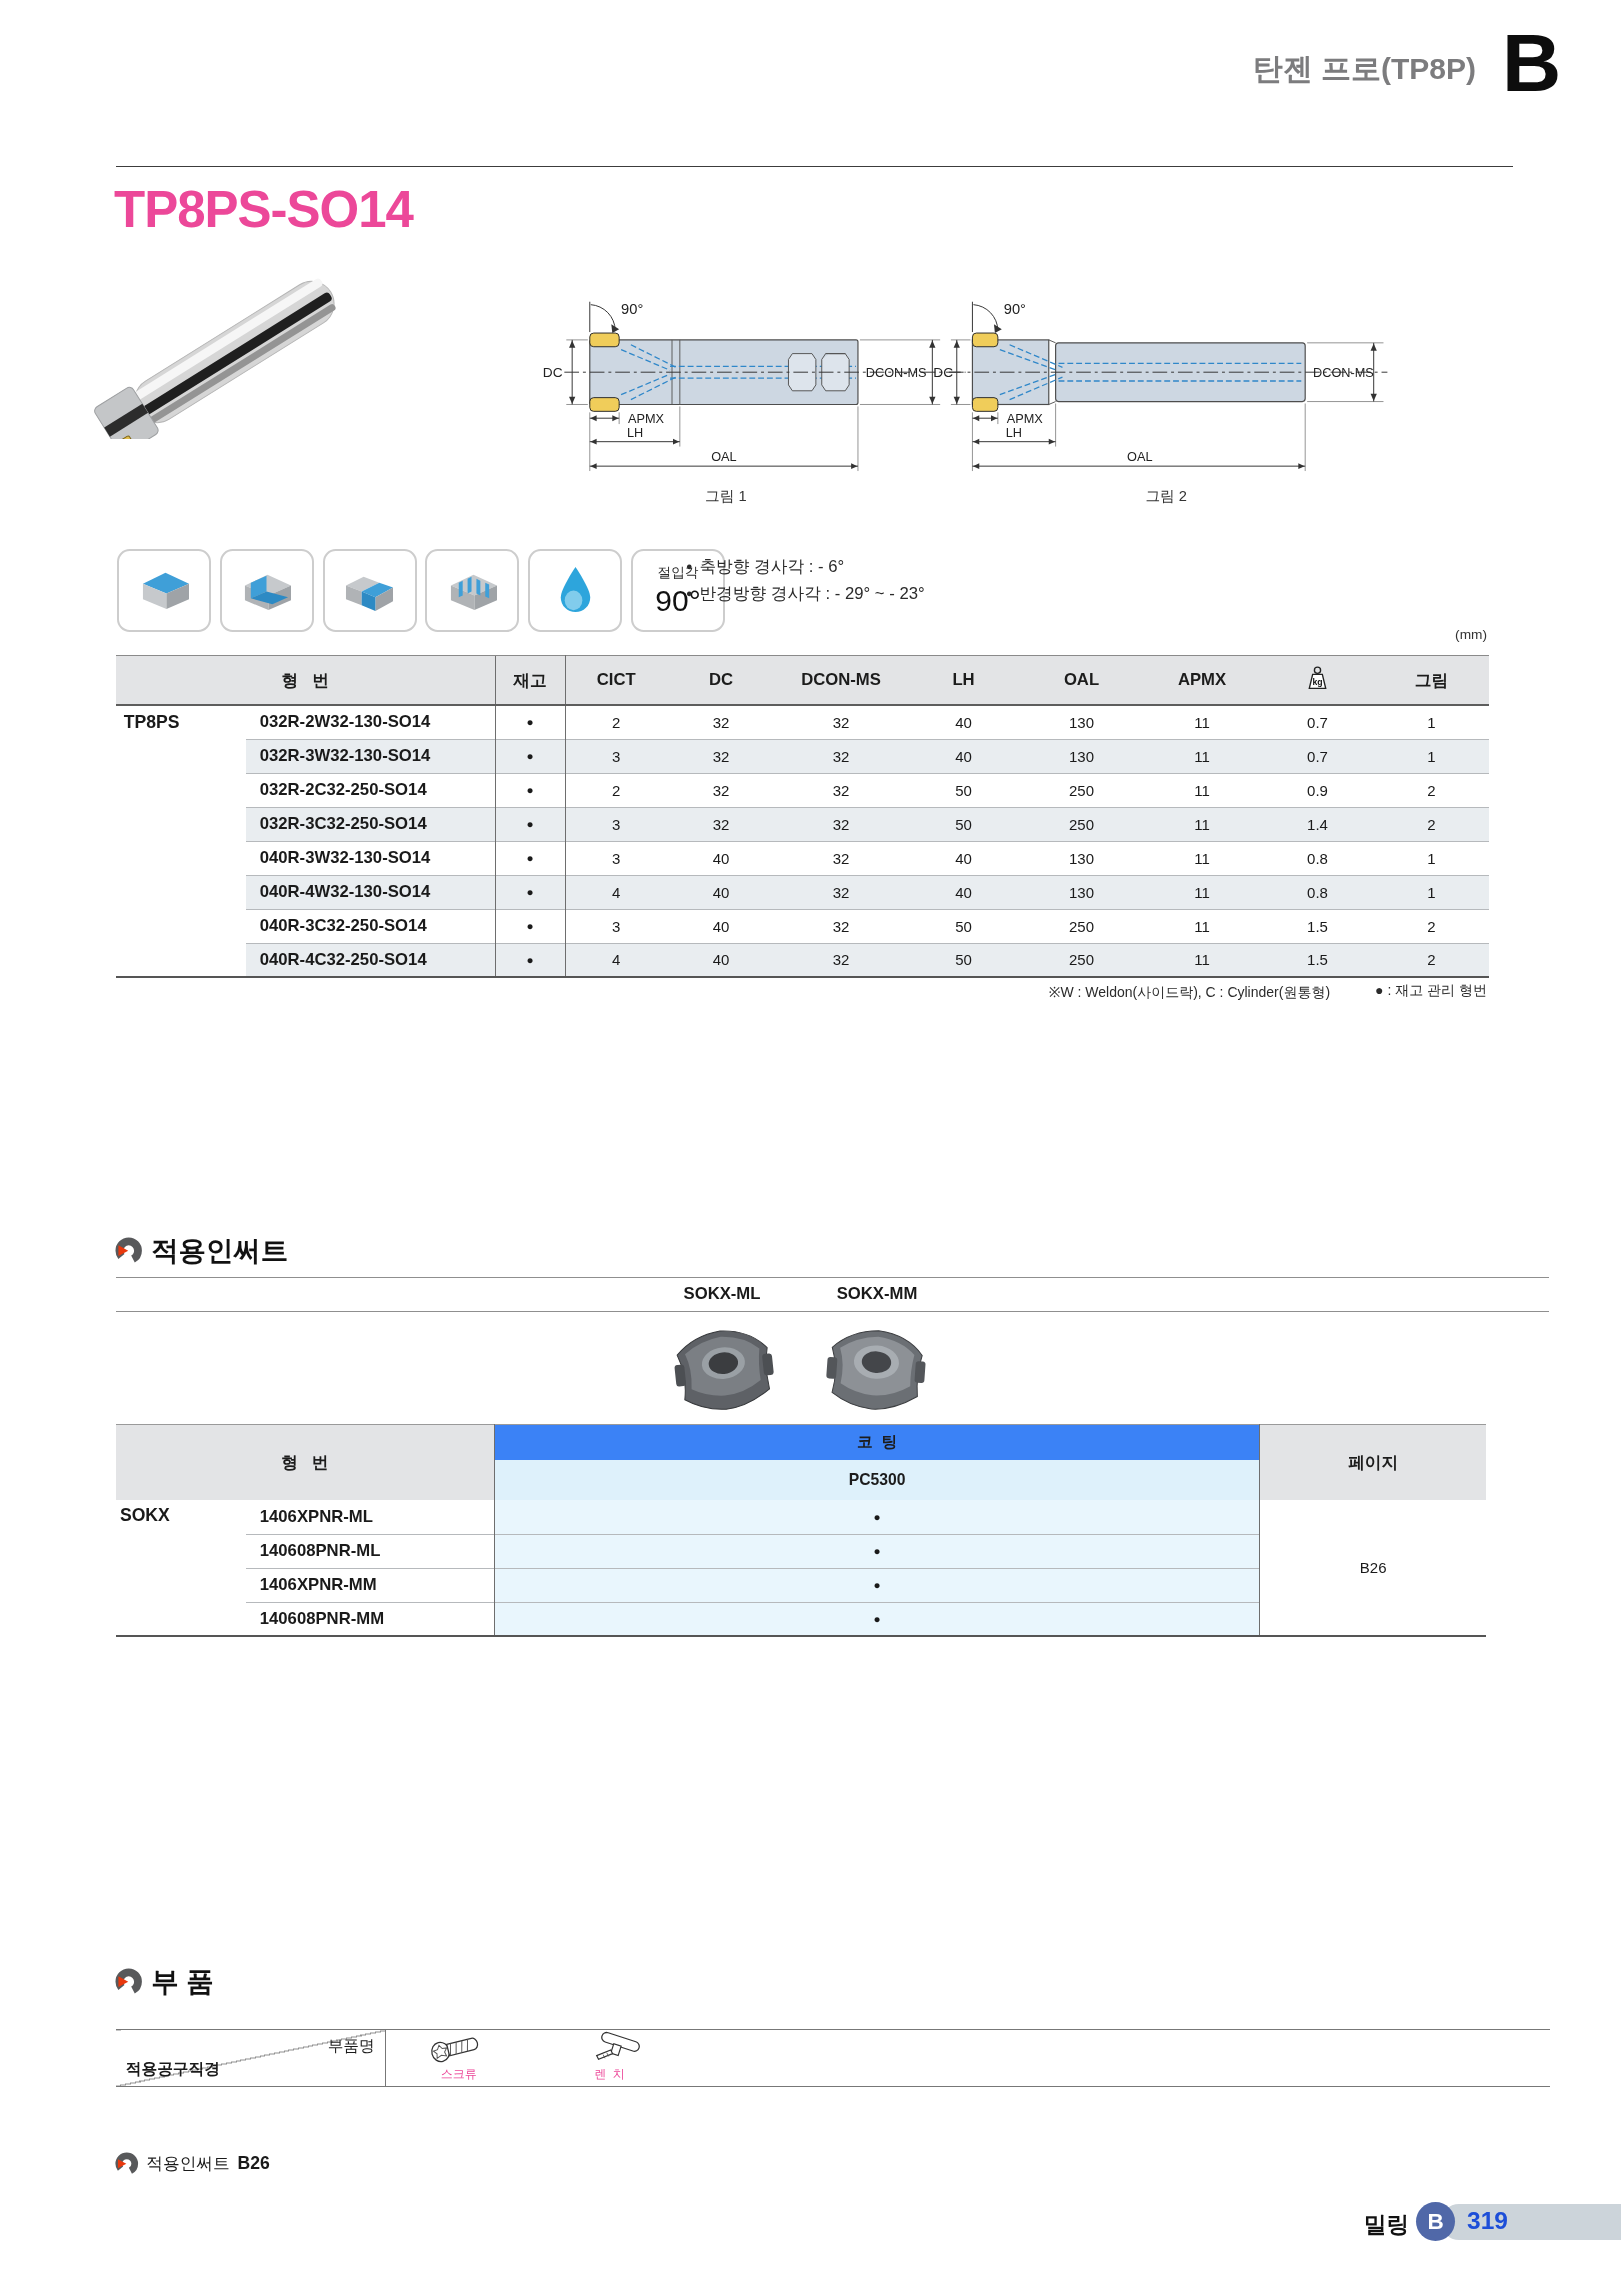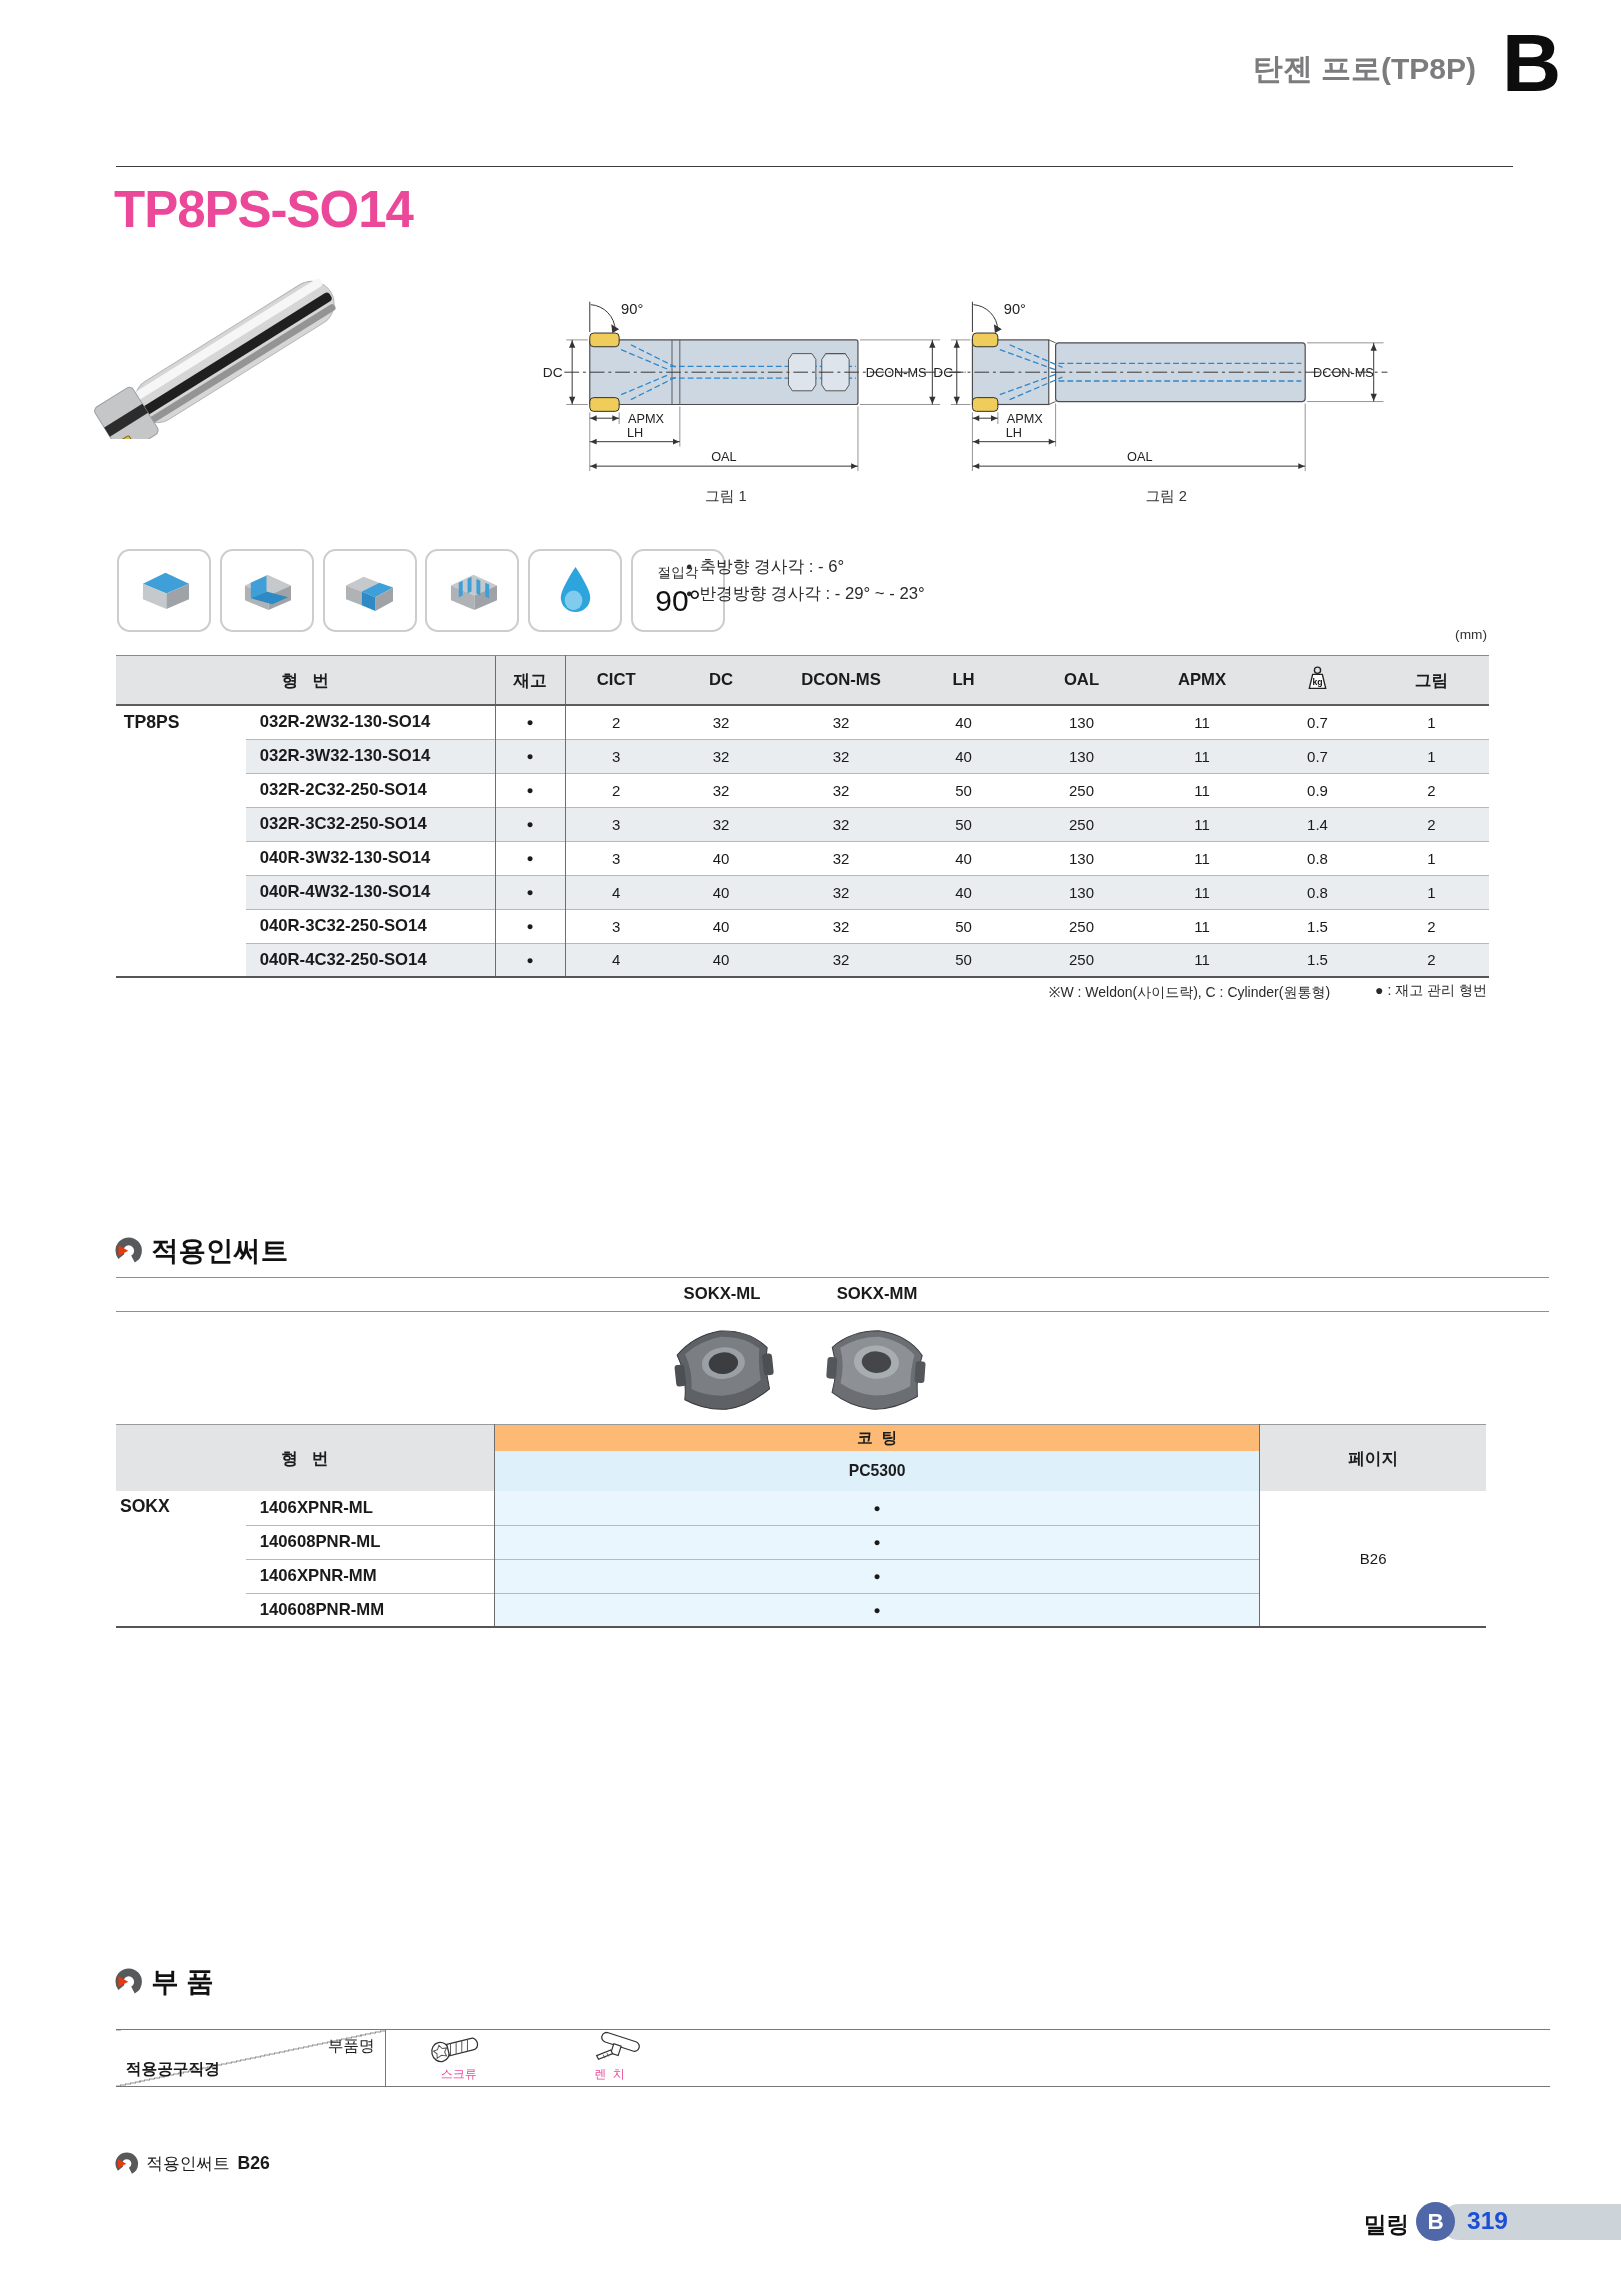--- a/index.html
+++ b/index.html
@@ -49,21 +49,21 @@
   .section-head h2{margin:0;font-size:27.4px;font-weight:bold;color:#111;}
   .rule{position:absolute;left:116px;width:1433px;height:1px;background:#8f8f8f;}
 
   .insert-label{position:absolute;top:1284px;font-size:16.7px;font-weight:bold;transform:translateX(-50%);}
 
   
   .insert-table{position:absolute;top:1424px;left:116px;}
   .insert-table table{width:1370px;border-bottom:2px solid #555;border-top:1px solid #9a9a9a;}
   .insert-table th{padding:0;font-weight:bold;color:#1c1c1c;}
   .insert-table th.h-model{background:#e3e4e6;font-size:16.7px;}
-  .insert-table th.h-coating{background:#fdba74;font-size:15.7px;height:26px;}
+  .insert-table th.h-coating{background:#3b82f6;font-size:15.7px;height:35px;}
   .insert-table th.h-grade{background:#def1fb;font-size:15.7px;height:40px;}
   .insert-table th.h-page{background:#e3e4e6;font-size:16.7px;}
   .insert-table tbody tr{height:34px;}
   .insert-table td{font-size:15px;text-align:center;padding:0;}
   .insert-table td.prefix{text-align:left;vertical-align:top;padding:4.9px 0 0 3.9px;font-size:17.6px;font-weight:bold;}
   .insert-table td.model{text-align:left;padding-left:13.7px;font-size:16.7px;font-weight:bold;}
   .insert-table .v1{border-left:1px solid #6e6e6e;}
   .insert-table .v2{border-left:1px solid #6e6e6e;}
   .insert-table td.dot{background:#e9f6fd;font-size:11.8px;}
   .insert-table tbody tr + tr td{border-top:1px solid #b6b9bc;}

